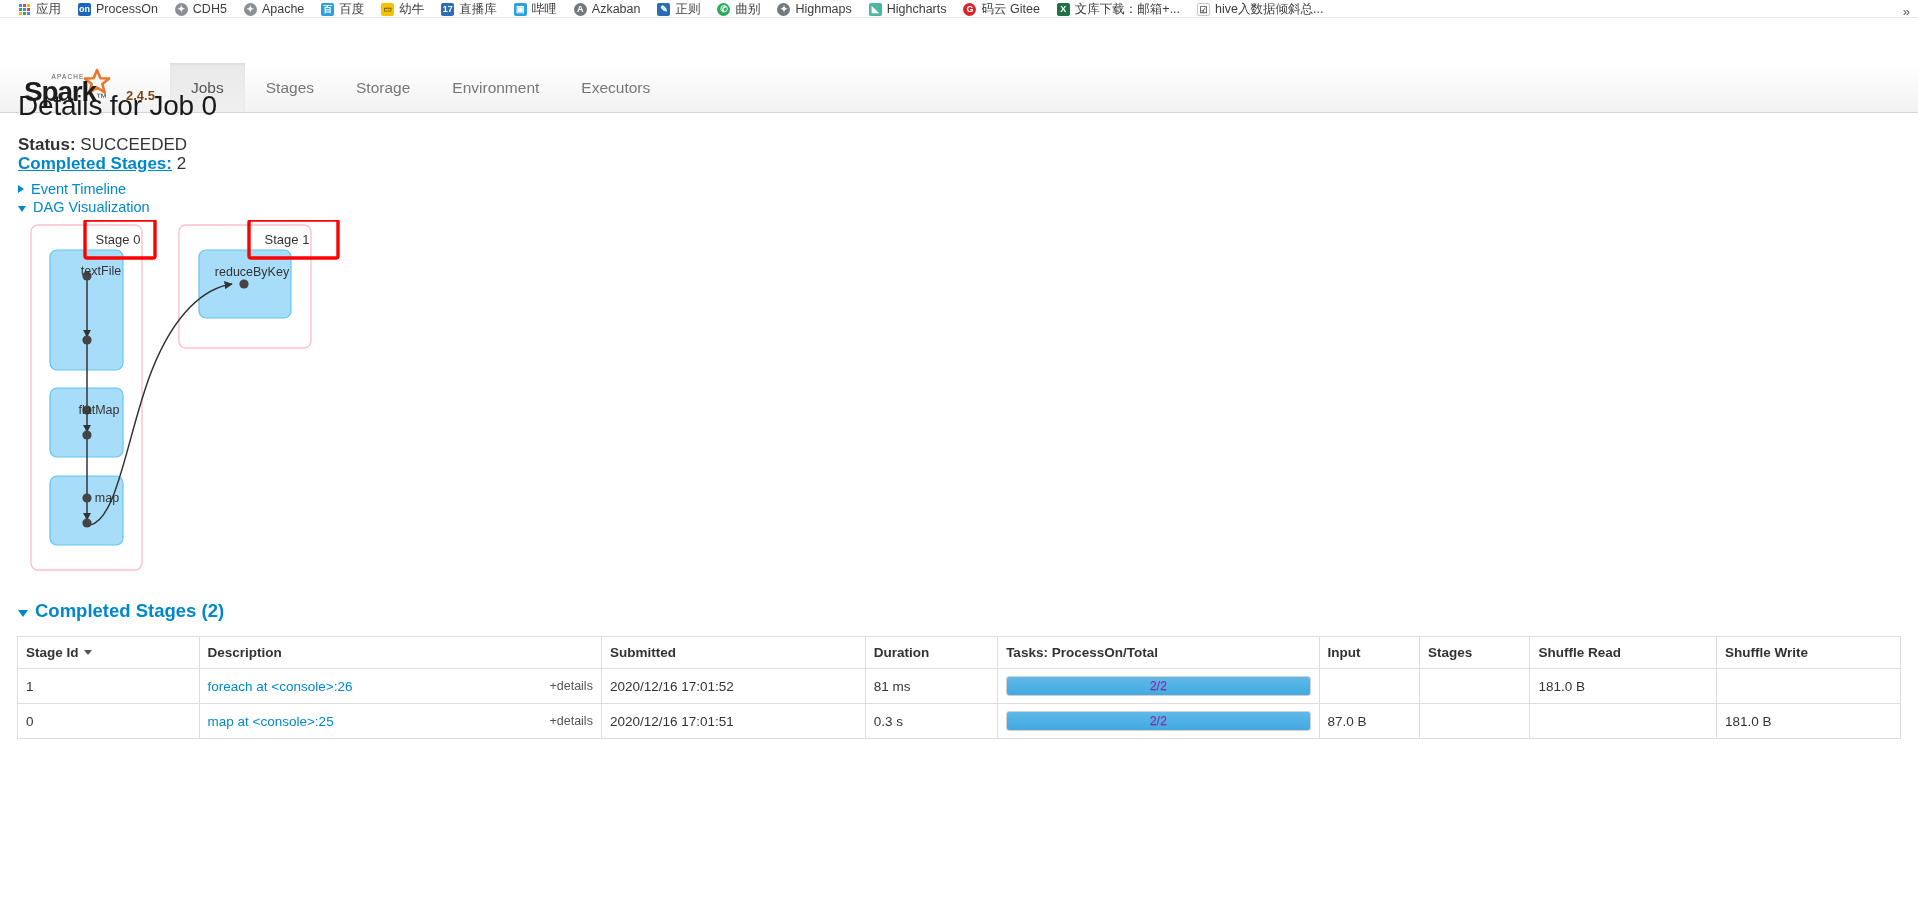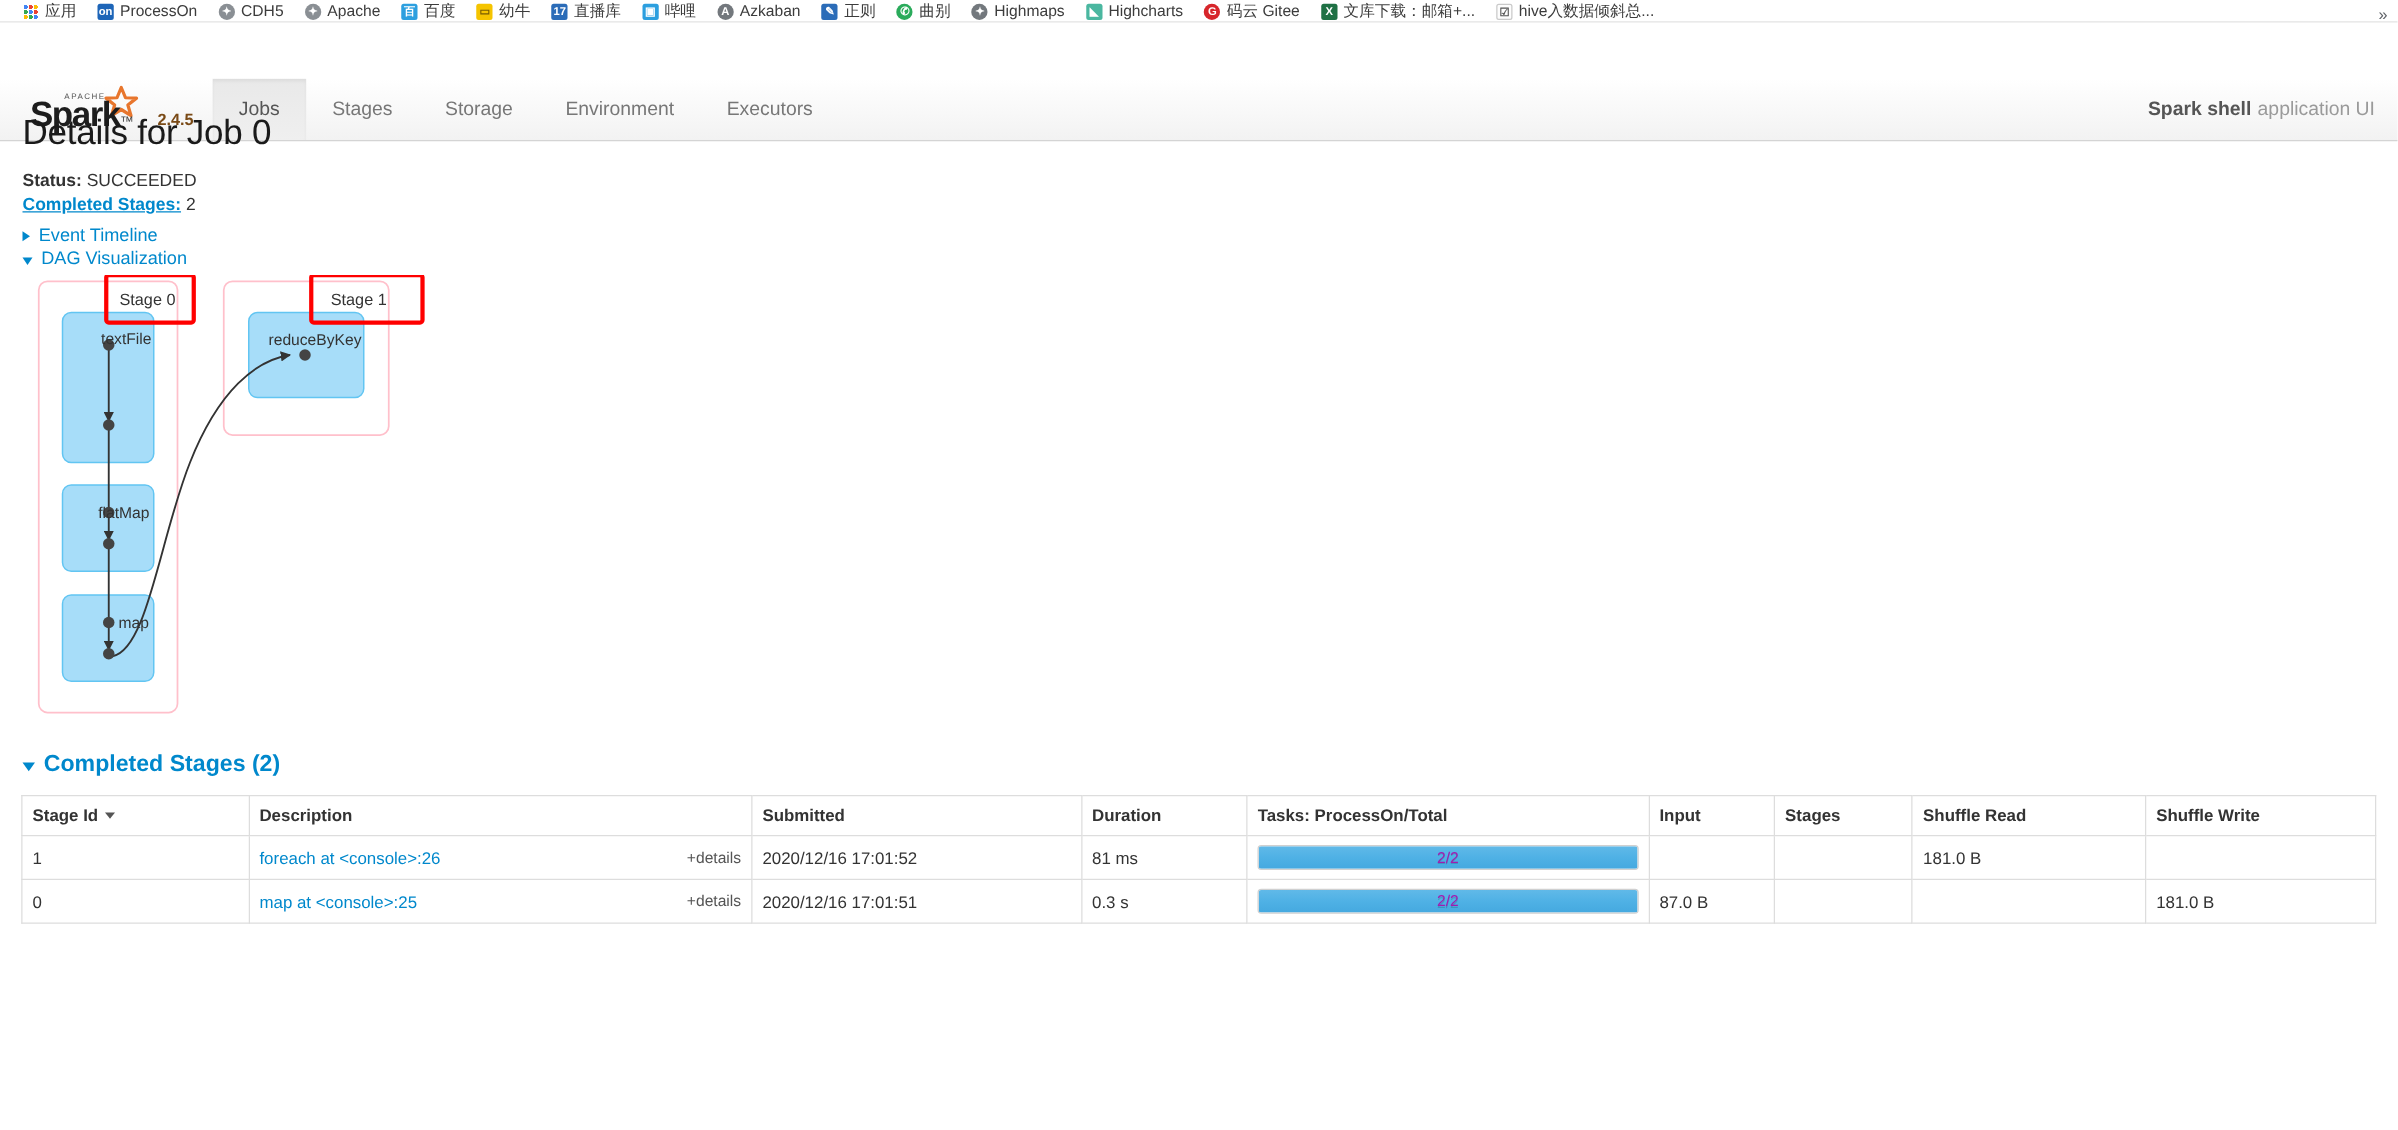--- a/index.html
+++ b/index.html
@@ -118,21 +118,21 @@
   #content { position: absolute; top: 70px; left: 0; width: 1918px; }
 
   #page-title {
     margin: 0; padding: 0;
     position: absolute; left: 18px; top: 20px;
     font-size: 28px; font-weight: normal; color: #1a1a1a;
     letter-spacing: -0.2px;
   }
   #job-meta {
     position: absolute; left: 18px; top: 65px;
-    font-size: 14px; color: #333;
+    font-size: 17px; color: #333;
     line-height: 19px;
   }
   #job-meta .lbl { font-weight: bold; color: #333; }
   #job-meta .lbl-link { font-weight: bold; color: #0088cc; }
 
   .toggle-row {
     position: absolute; left: 18px;
     font-size: 14.5px; color: #0088cc;
     cursor: pointer;
     display: flex; align-items: center; gap: 7px;
@@ -333,24 +333,20 @@
   </a>
 
   <div id="nav-tabs">
       <a href="#" class="nav-tab active">Jobs</a>
       <a href="#" class="nav-tab">Stages</a>
       <a href="#" class="nav-tab">Storage</a>
       <a href="#" class="nav-tab">Environment</a>
       <a href="#" class="nav-tab">Executors</a>
     </div>
 
-  <div id="app-name">
-    <b>Spark shell</b>
-    <span>application UI</span>
-  </div>
 </div>
 
 <div id="content">
 
   <h1 id="page-title">Details for Job 0</h1>
 
   <div id="job-meta">
     <div>
       <span class="lbl">Status:</span>
       <span>SUCCEEDED</span>

